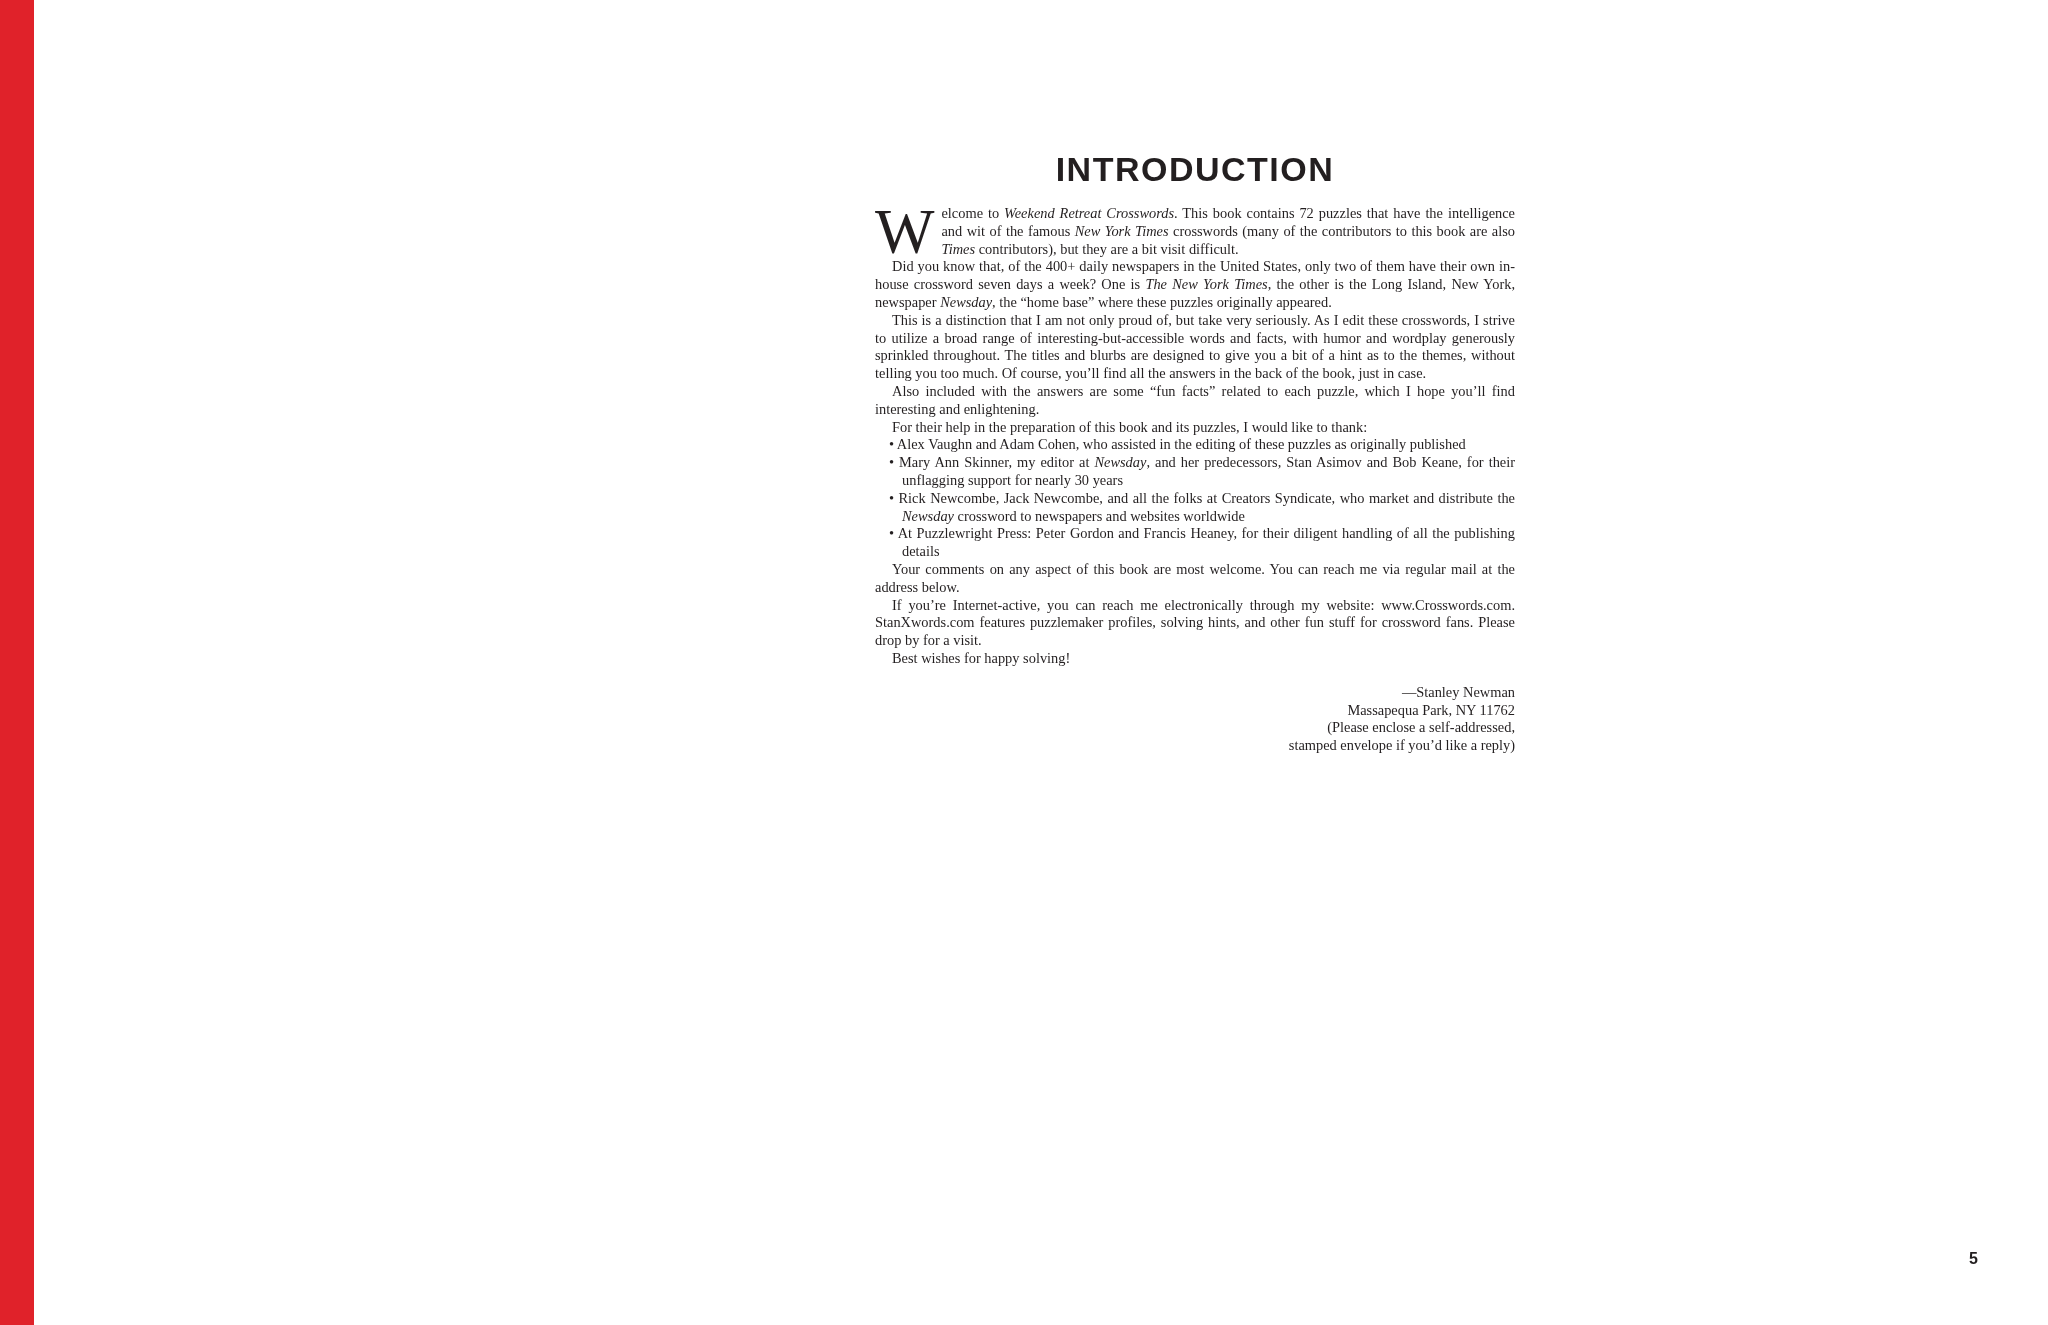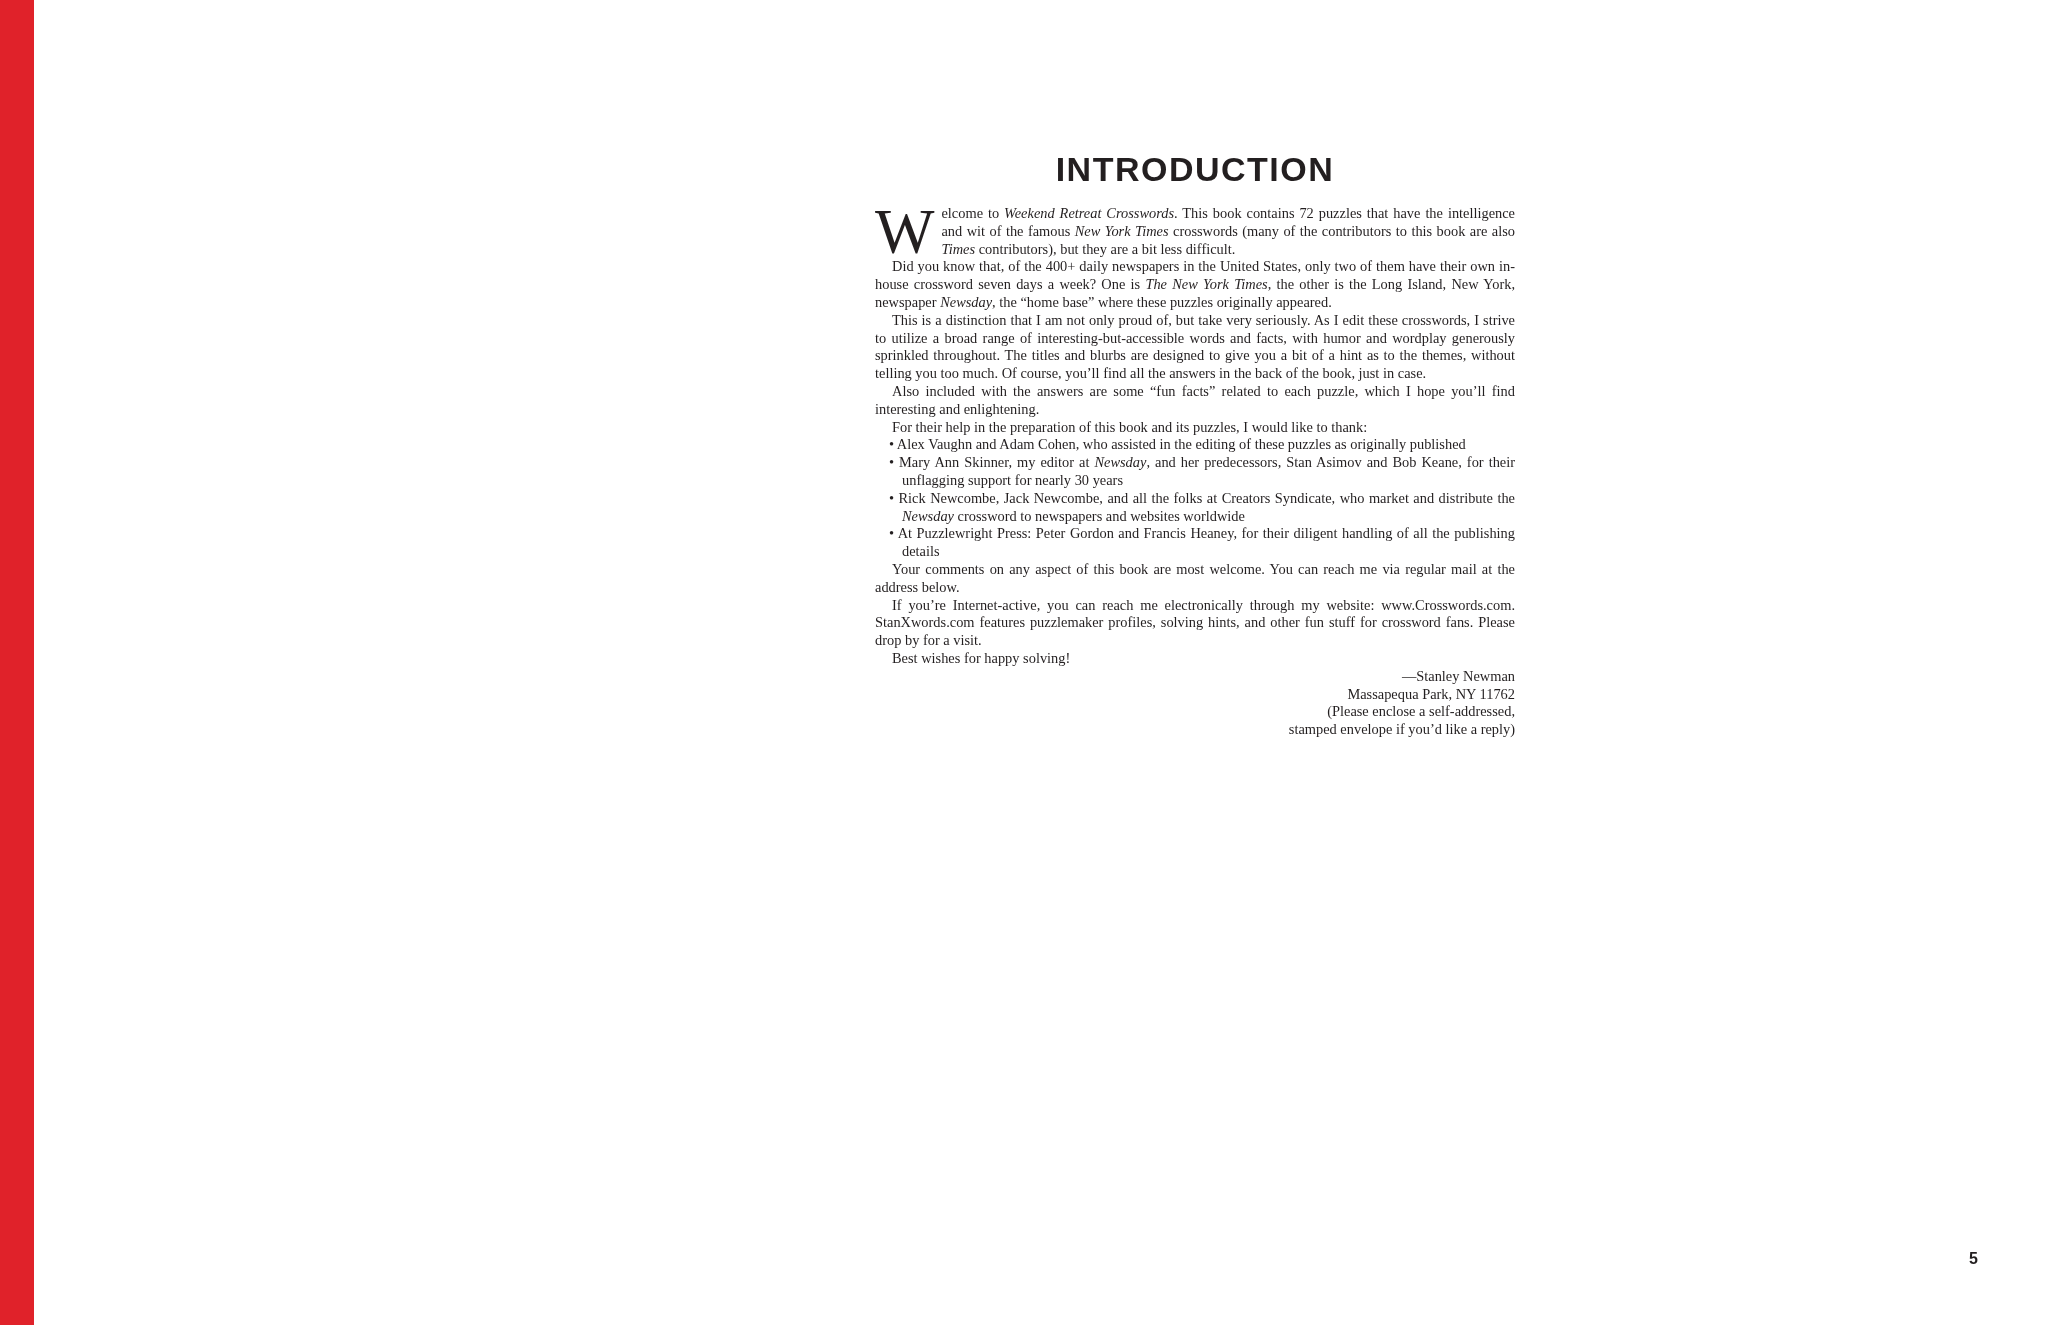--- a/index.html
+++ b/index.html
@@ -10,36 +10,36 @@
   .page-content{position:absolute;left:875px;top:150px;width:640px;}
   .page-title{margin:0 0 16px 0;text-align:center;
     font-family:"Liberation Sans",sans-serif;font-weight:900;font-size:34px;
     letter-spacing:1.5px;color:#231f20;}
   .intro-body{font-size:14.4px;line-height:17.8px;color:#231f20;text-align:justify;}
   .intro-body p{margin:0;}
   .intro-body p.indent{text-indent:17px;}
   .intro-body p.bullet{padding-left:27px;text-indent:-13px;}
   .dc{float:left;font-size:63px;line-height:50px;padding:2px 7px 0 0;color:#231f20;}
   i{font-style:italic;margin-top:40px;}
-  .signature{margin-top:0;text-align:right;font-size:14.4px;line-height:17.8px;color:#231f20;}
+  .signature{margin-top:16px;text-align:right;font-size:14.4px;line-height:17.8px;color:#231f20;}
   .page-num{position:absolute;left:1948px;top:1250px;width:30px;text-align:right;
     font-family:"Liberation Sans",sans-serif;font-weight:bold;font-size:16px;color:#231f20;}
 </style>
 </head>
 <body>
 
 <div class="spread" style="background: rgb(255, 255, 255); padding-left: 44px;">
   <div class="spine-bar" style="background: rgb(224, 34, 42);"></div>
   <div class="left-page"></div>
 
   <div class="page-content">
     <h1 class="page-title">INTRODUCTION</h1>
 
     <div class="intro-body">
-        <p class="dropcap"><span class="dc">W</span><span>elcome to </span><i>Weekend Retreat Crosswords</i><span>. This book contains 72 puzzles that have the intelligence and wit of the famous </span><i>New York Times</i><span> crosswords (many of the contributors to this book are also </span><i>Times</i><span> contributors), but they are a bit less difficult.</span></p>
+        <p class="dropcap"><span class="dc">W</span><span>elcome to </span><i>Weekend Retreat Crosswords</i><span>. This book contains 72 puzzles that have the intelligence and wit of the famous </span><i>New York Times</i><span> crosswords (many of the contributors to this book are also </span><i>Times</i><span> contributors), but they are a bit visit difficult.</span></p>
         <p class="indent"><span>Did you know that, of the 400+ daily newspapers in the United States, only two of them have their own in-house crossword seven days a week? One is </span><i>The New York Times</i><span>, the other is the Long Island, New York, newspaper </span><i>Newsday</i><span>, the “home base” where these puzzles originally appeared.</span></p>
         <p class="indent"><span>This is a distinction that I am not only proud of, but take very seriously. As I edit these crosswords, I strive to utilize a broad range of interesting-but-accessible words and facts, with humor and wordplay generously sprinkled throughout. The titles and blurbs are designed to give you a bit of a hint as to the themes, without telling you too much. Of course, you’ll find all the answers in the back of the book, just in case.</span></p>
         <p class="indent"><span>Also included with the answers are some “fun facts” related to each puzzle, which I hope you’ll find interesting and enlightening.</span></p>
         <p class="indent"><span>For their help in the preparation of this book and its puzzles, I would like to thank:</span></p>
         <p class="bullet"><span>• </span><span>Alex Vaughn and Adam Cohen, who assisted in the editing of these puzzles as originally published</span></p>
         <p class="bullet"><span>• </span><span>Mary Ann Skinner, my editor at </span><i>Newsday</i><span>, and her predecessors, Stan Asimov and Bob Keane, for their unflagging support for nearly 30 years</span></p>
         <p class="bullet"><span>• </span><span>Rick Newcombe, Jack Newcombe, and all the folks at Creators Syndicate, who market and distribute the </span><i>Newsday</i><span> crossword to newspapers and websites worldwide</span></p>
         <p class="bullet"><span>• </span><span>At Puzzlewright Press: Peter Gordon and Francis Heaney, for their diligent handling of all the publishing details</span></p>
         <p class="indent"><span>Your comments on any aspect of this book are most welcome. You can reach me via regular mail at the address below.</span></p>
         <p class="indent"><span>If you’re Internet-active, you can reach me electronically through my website: www.Crosswords.com. StanXwords.com features puzzlemaker profiles, solving hints, and other fun stuff for crossword fans. Please drop by for a visit.</span></p>

